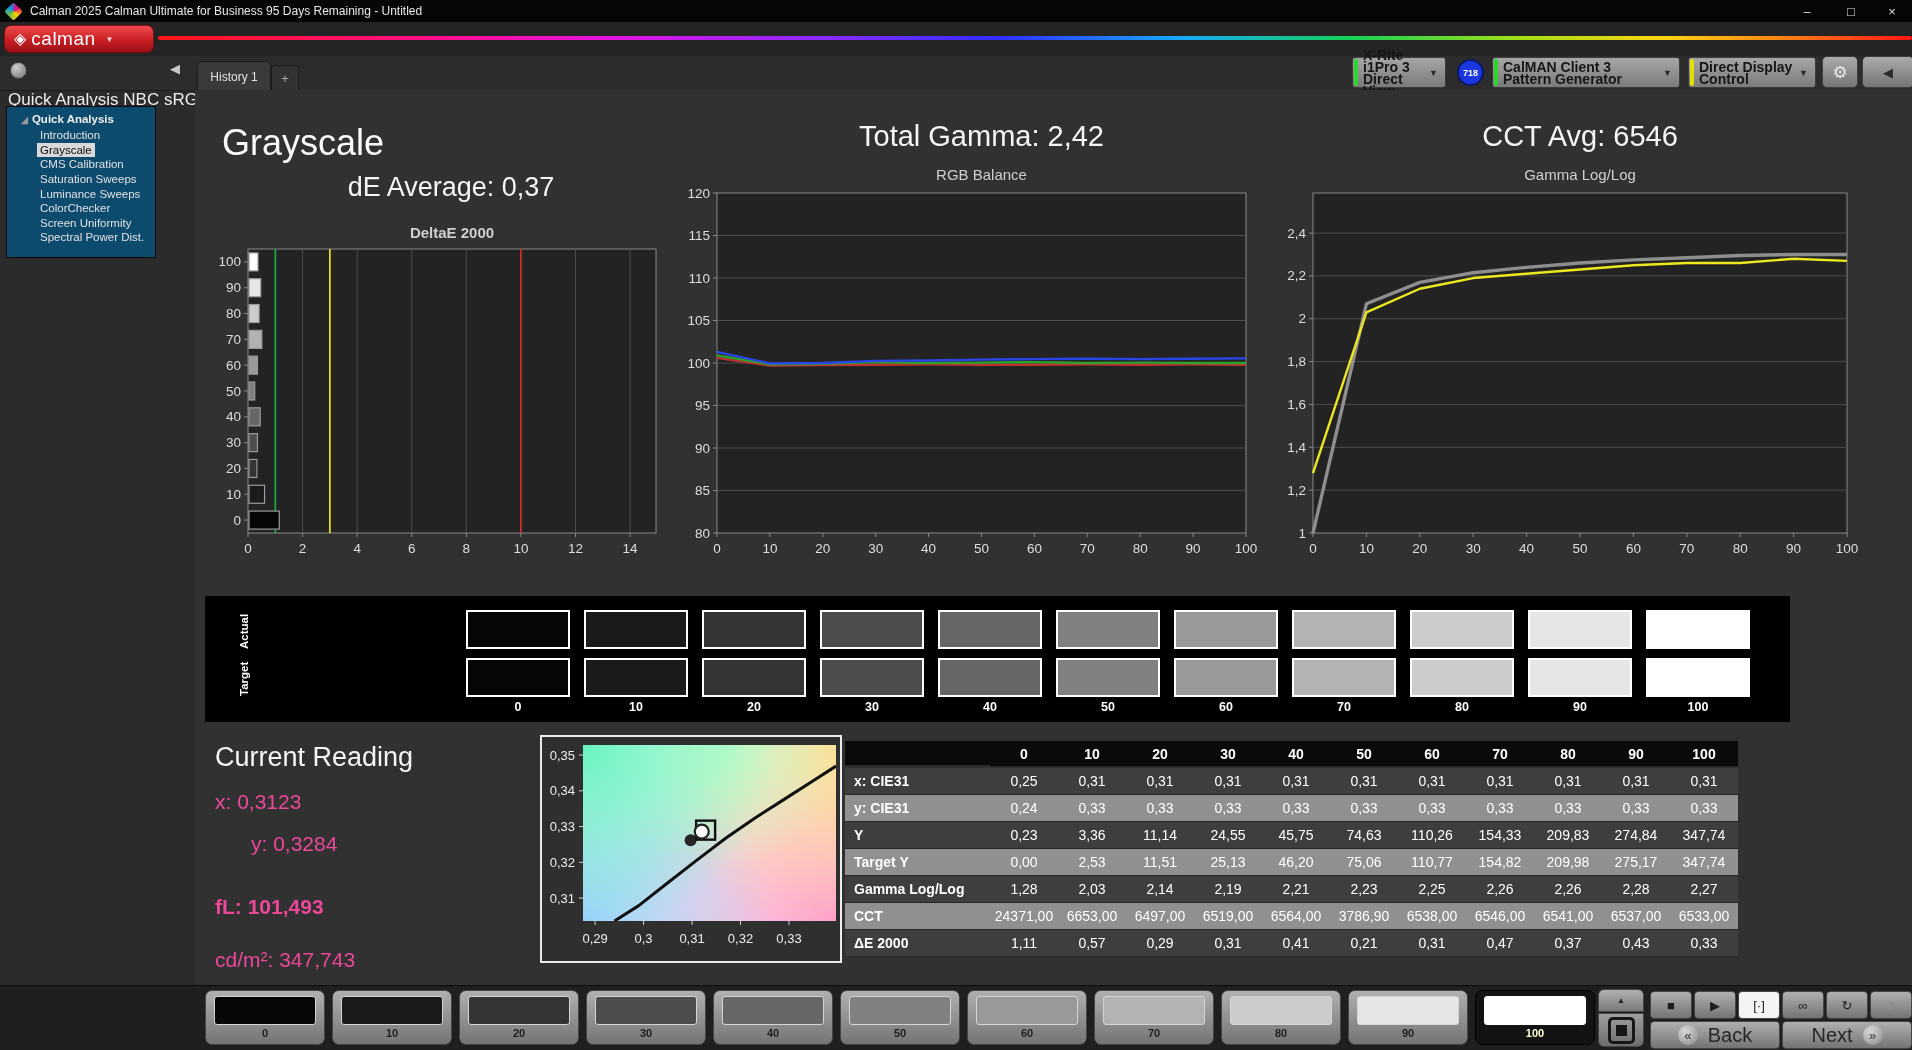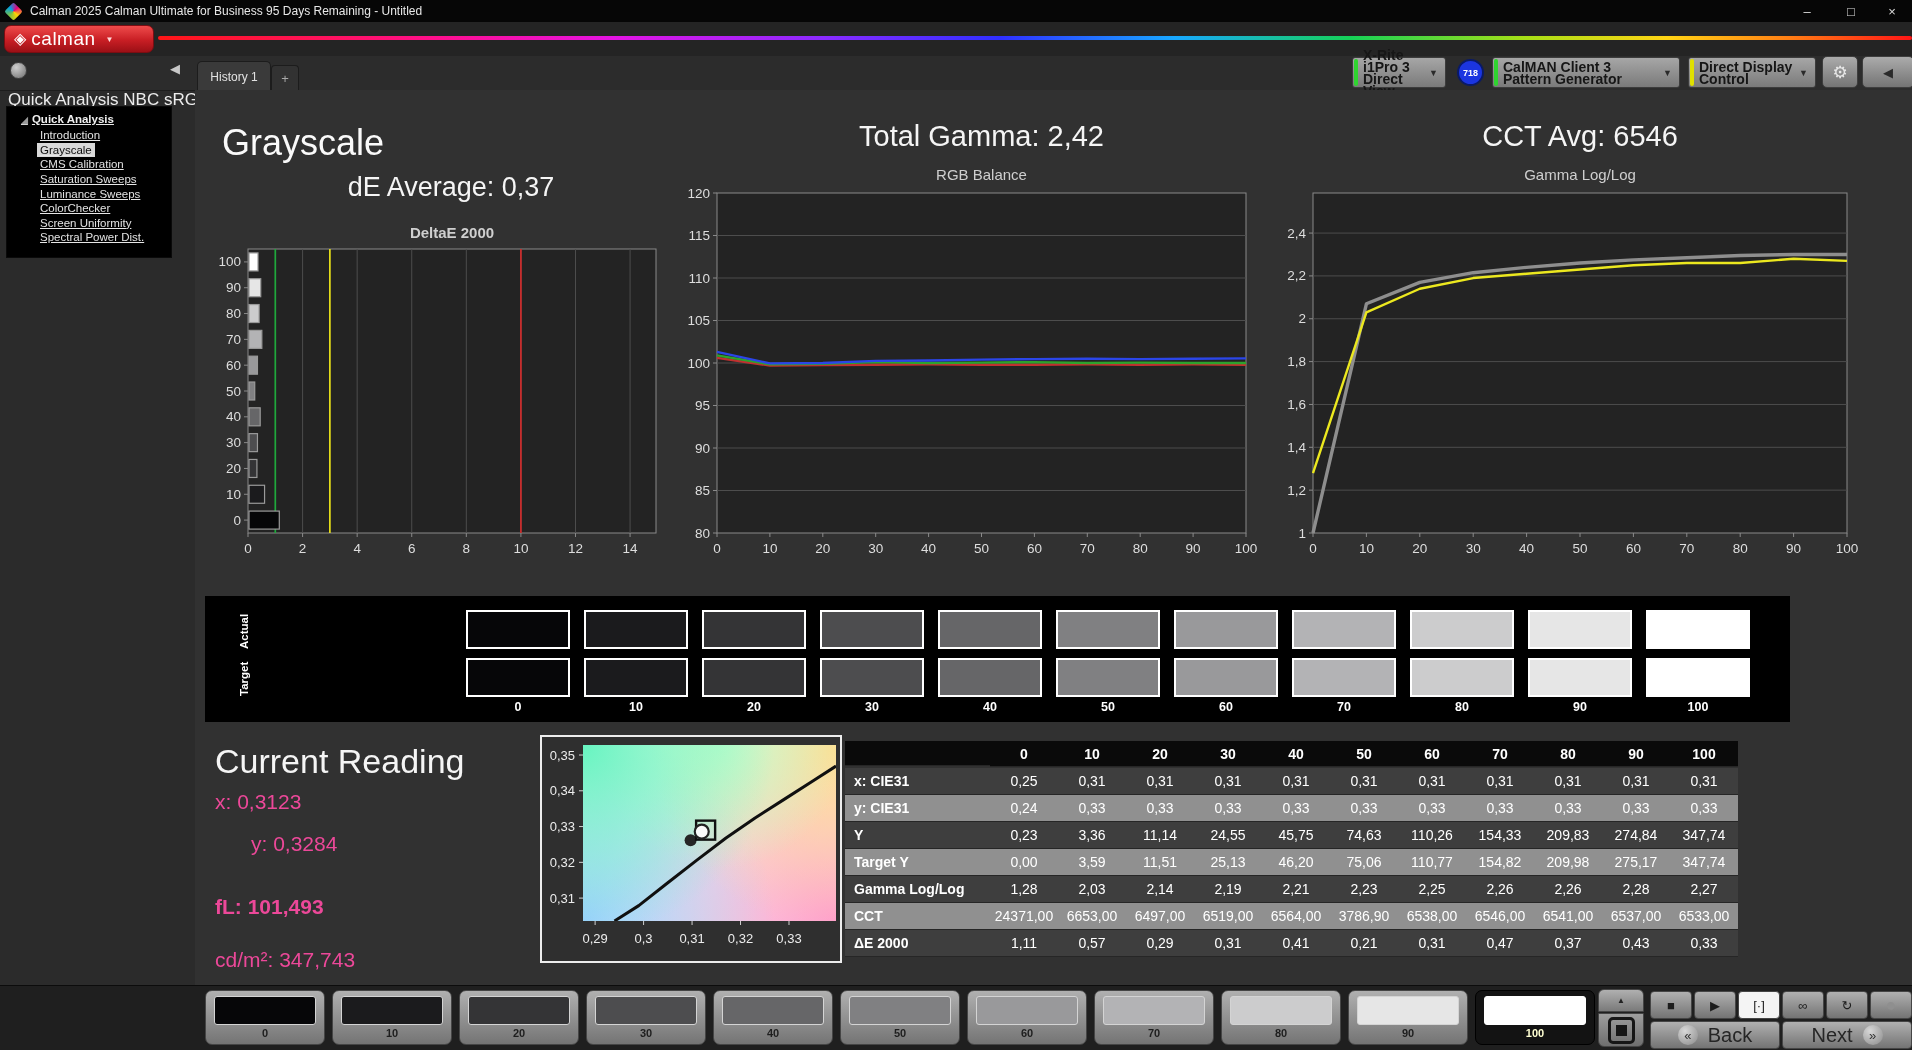--- a/index.html
+++ b/index.html
@@ -50,21 +50,21 @@
     display:flex;align-items:center;justify-content:center;font-size:9px;font-weight:bold;color:#fff;cursor:pointer;box-sizing:border-box;}
   #dd-pgen{left:1492px;width:188px;}
   #dd-disp{left:1688px;width:128px;}
   #btn-gear{left:1822px;top:56px;width:36px;height:32px;border-radius:5px;background:linear-gradient(#ababab,#747474);
     border:1px solid #3e3e3e;display:flex;align-items:center;justify-content:center;font-size:17px;color:#e8e8e8;cursor:pointer;box-sizing:border-box;}
   #btn-panel-collapse{left:1862px;top:56px;width:52px;height:32px;border-radius:5px;background:linear-gradient(#ababab,#747474);
     border:1px solid #3e3e3e;display:flex;align-items:center;justify-content:center;font-size:13px;color:#2a2a2a;cursor:pointer;box-sizing:border-box;}
 
   
   #sidebar-title{left:8px;top:90px;font-size:17px;color:#ececec;}
-  #tree{left:6px;top:106px;width:166px;height:152px;background:#000000;border:1px solid #0a0a0a;box-sizing:border-box;text-decoration:underline;}
+  #tree{left:6px;top:106px;width:150px;height:152px;background:#0c4a6e;border:1px solid #0a0a0a;box-sizing:border-box;}
   #tree-root{margin:6px 0 3px 14px;font-size:11.5px;font-weight:bold;color:#f0f0f0;cursor:pointer;}
   #tree-root .exp{color:#9a9a9a;font-size:9px;margin-right:4px;}
   .tree-item{margin-left:30px;height:14.6px;display:flex;align-items:center;font-size:11.5px;color:#e2e2e2;cursor:pointer;width:fit-content;padding:0 3px;}
   .tree-item.selected{background:#d9d9d9;color:#0d0d0d;}
 
   
   #main{left:195px;top:90px;width:1717px;height:895px;background:#313131;}
 
   #page-title{left:222px;top:122px;font-size:36px;color:#fafafa;}
   #de-average{left:246px;top:172px;width:410px;text-align:center;font-size:27px;color:#f5f5f5;}
@@ -87,21 +87,21 @@
     writing-mode:vertical-rl;transform:rotate(180deg);}
   #lbl-actual{top:610px;height:42px;}
   #lbl-target{top:658px;height:42px;}
   #patch-cols{position:absolute;left:261px;top:14px;display:flex;gap:14px;}
   .patch-col{width:104px;display:flex;flex-direction:column;align-items:center;}
   .patch-col .pa,.patch-col .pt{width:104px;height:39px;border:2px solid #fff;box-sizing:border-box;}
   .patch-col .pt{margin-top:9px;}
   .patch-col .pl{margin-top:3px;font-size:12.5px;font-weight:bold;color:#fff;}
 
   
-  #cr-title{left:215px;top:742px;font-size:34px;color:#f5f5f5;}
+  #cr-title{left:215px;top:742px;font-size:27px;color:#f5f5f5;}
   .cr-line{position:absolute;left:215px;font-size:21px;color:#ec4899;}
   #cr-x{top:790px;} #cr-y{top:832px;margin-left:36px;} #cr-fl{top:895px;font-weight:bold;} #cr-cd{top:948px;}
 
   
   #cie-box{left:540px;top:735px;width:302px;height:228px;background:#2f2f2f;border:2px solid #ededed;box-sizing:border-box;}
   #cie-plot{position:absolute;left:41px;top:8px;width:253px;height:176px;
     background:
       radial-gradient(circle at 0% 0%,rgba(96,245,190,0.95),rgba(96,245,190,0) 62%),
       radial-gradient(circle at 55% 0%,rgba(190,255,205,0.9),rgba(190,255,205,0) 55%),
       radial-gradient(circle at 100% 0%,rgba(255,222,140,0.95),rgba(255,222,140,0) 60%),
@@ -537,21 +537,21 @@
     <div class="tcell trow-dark">24,55</div>
     <div class="tcell trow-dark">45,75</div>
     <div class="tcell trow-dark">74,63</div>
     <div class="tcell trow-dark">110,26</div>
     <div class="tcell trow-dark">154,33</div>
     <div class="tcell trow-dark">209,83</div>
     <div class="tcell trow-dark">274,84</div>
     <div class="tcell trow-dark">347,74</div>
     <div class="tcell tlabel trow-light">Target Y</div>
     <div class="tcell trow-light">0,00</div>
-    <div class="tcell trow-light">3,59</div>
+    <div class="tcell trow-light">2,53</div>
     <div class="tcell trow-light">11,51</div>
     <div class="tcell trow-light">25,13</div>
     <div class="tcell trow-light">46,20</div>
     <div class="tcell trow-light">75,06</div>
     <div class="tcell trow-light">110,77</div>
     <div class="tcell trow-light">154,82</div>
     <div class="tcell trow-light">209,98</div>
     <div class="tcell trow-light">275,17</div>
     <div class="tcell trow-light">347,74</div>
     <div class="tcell tlabel trow-dark">Gamma Log/Log</div>

